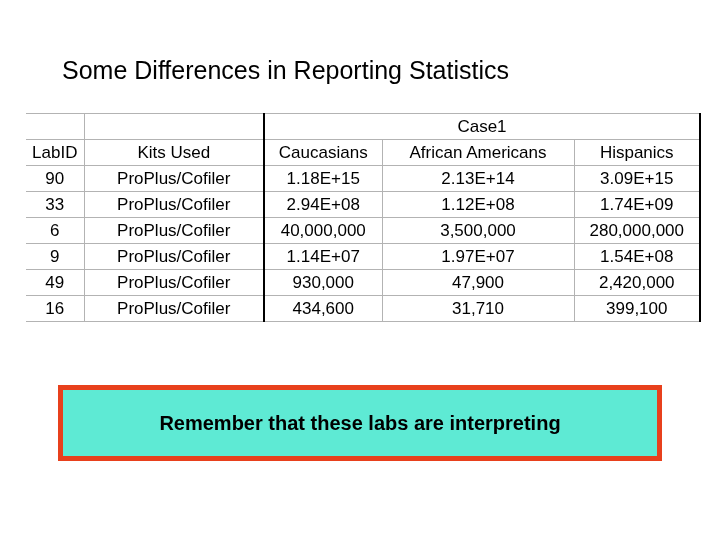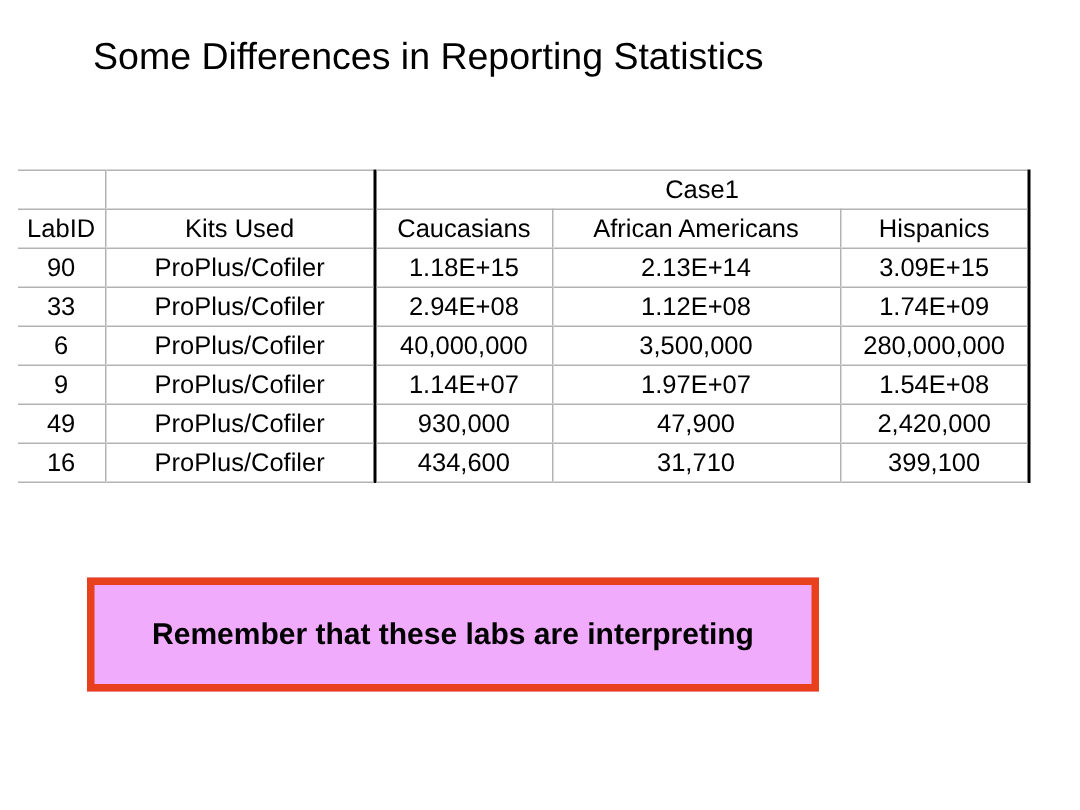--- a/index.html
+++ b/index.html
@@ -11,35 +11,35 @@
     height: 540px;
     background: #ffffff;
     font-family: "Liberation Sans", sans-serif;
     overflow: hidden;
     position: relative;
   }
 
   
   .slide-title {
     position: absolute;
-    top: 24px;
+    top: 56px;
     left: 0;
     width: 571px;
     text-align: center;
     font-size: 25px;
     font-weight: normal;
     color: #000000;
     letter-spacing: 0px;
     white-space: nowrap;
   }
 
   
   .table-wrap {
     position: absolute;
-    left: 12px;
+    left: 26px;
     top: 113px;
     width: 674px;
   }
   table.stats {
     border-collapse: collapse;
     table-layout: fixed;
     width: 674px;
     font-family: "Liberation Sans", sans-serif;
     font-size: 17px;
     color: #000000;
@@ -85,24 +85,24 @@
   .row-colhead td { height: 27px; line-height: 27px; }
 
   
   .row-last td { border-bottom: none; }
 
   
   .callout {
     position: absolute;
     left: 58px;
     top: 385px;
-    width: 488px;
+    width: 604px;
     height: 76px;
     box-sizing: border-box;
-    background: #f0abfc;
+    background: #5eead4;
     border: 5px solid #e8401c;
     display: flex;
     align-items: center;
     justify-content: center;
     flex-direction: column;
   }
   .callout-line {
     font-size: 20px;
     font-weight: bold;
     color: #000000;

